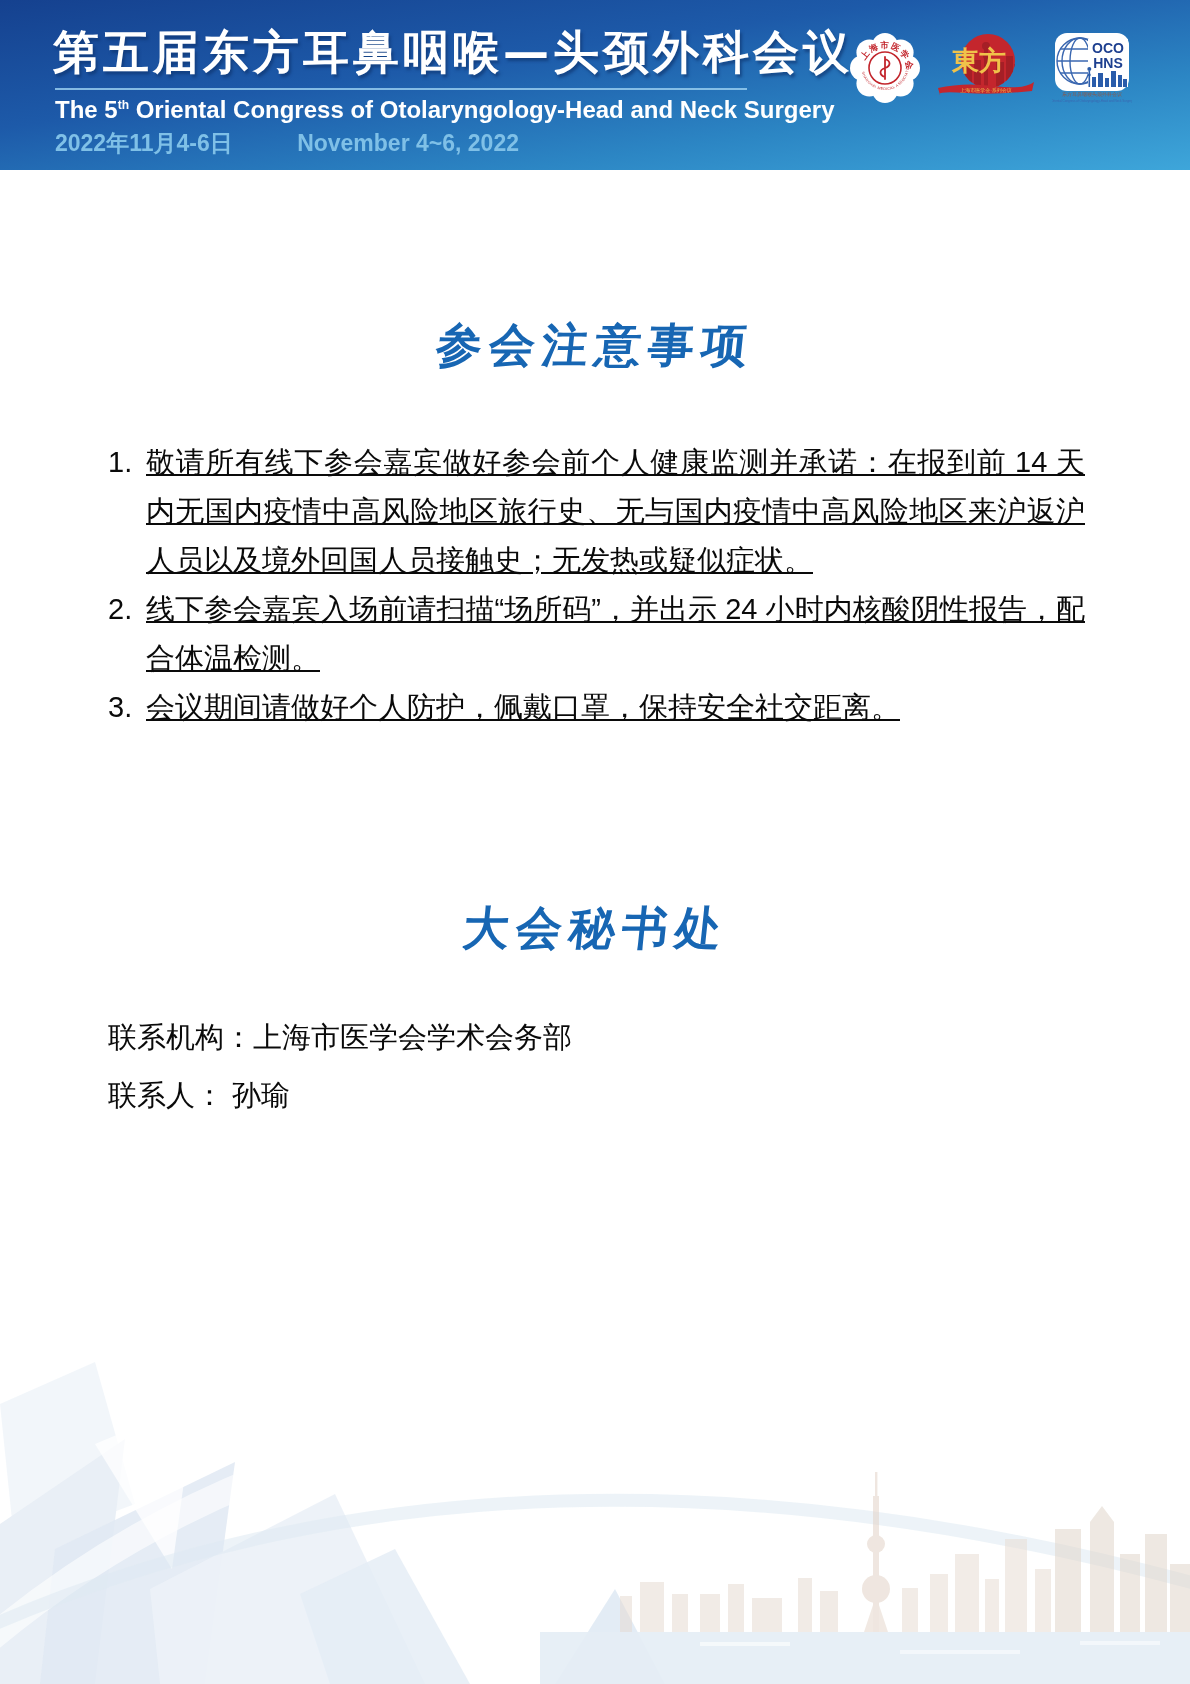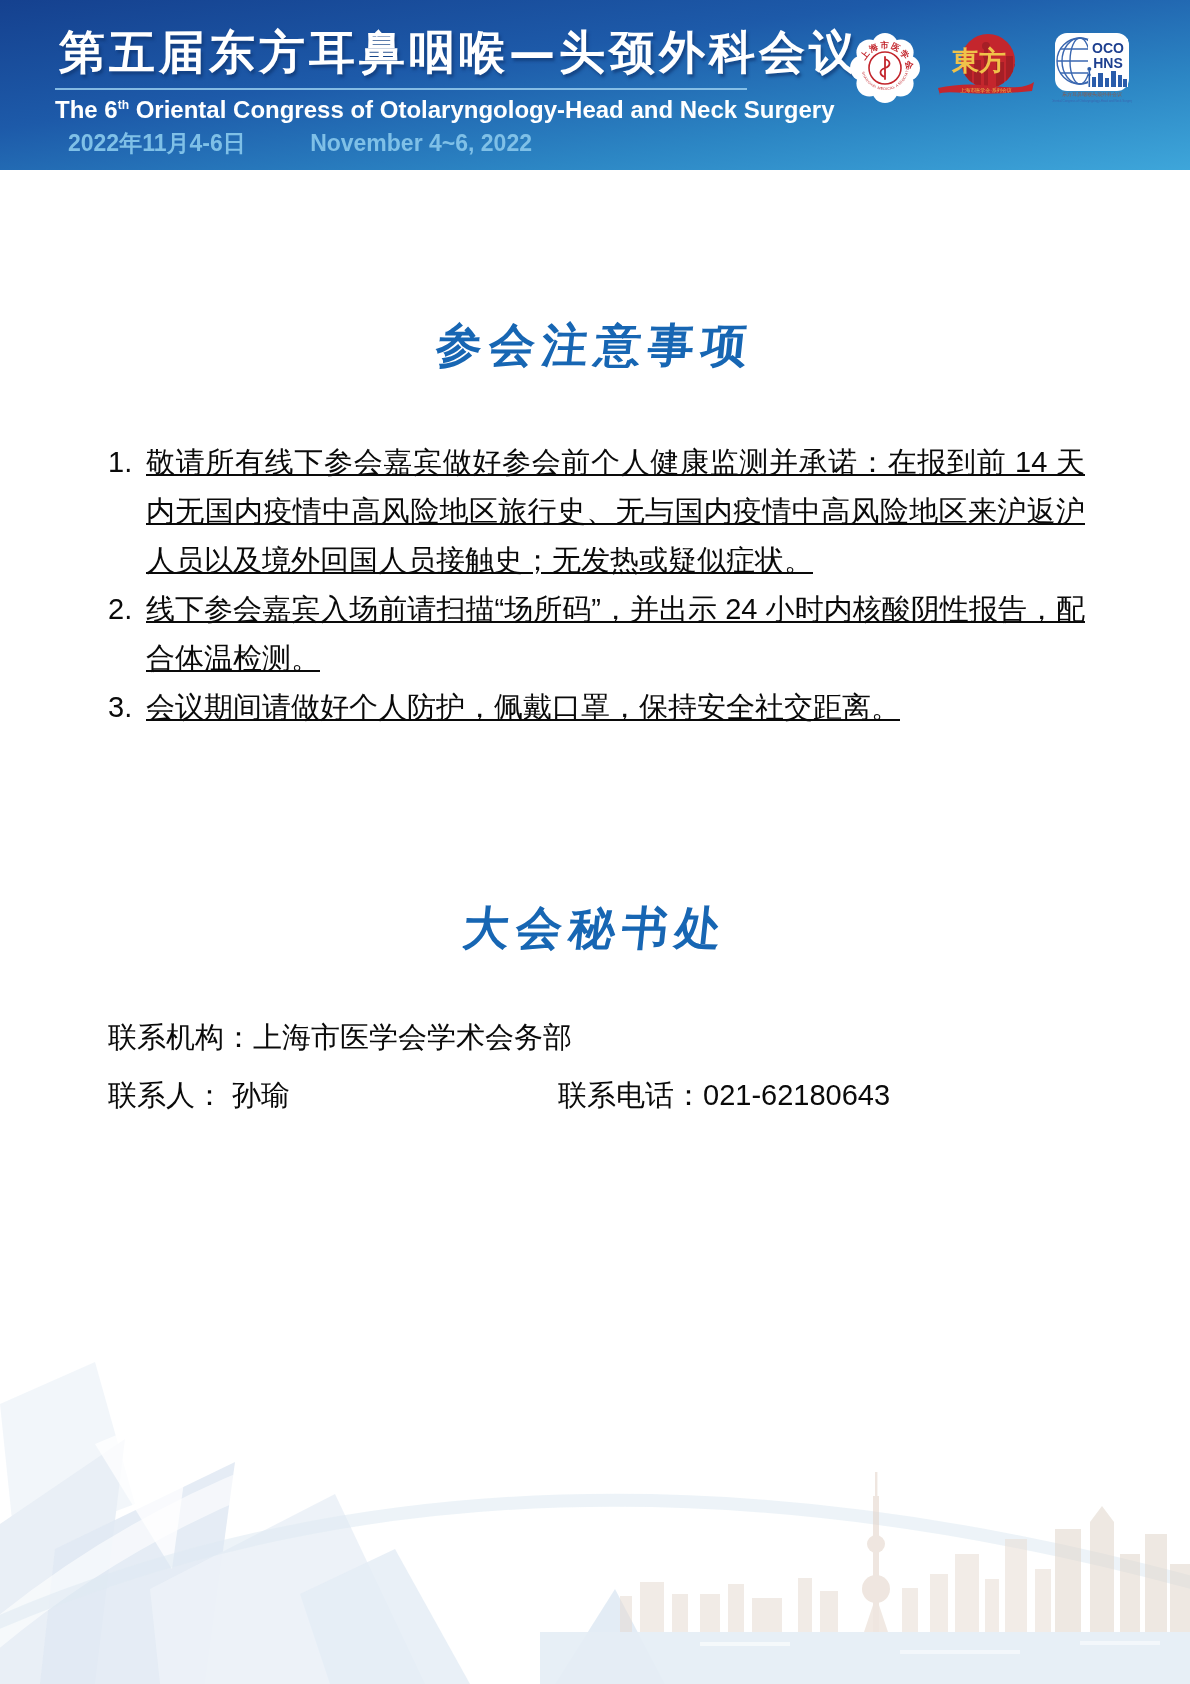--- a/index.html
+++ b/index.html
@@ -8,38 +8,38 @@
     background:#ffffff;overflow:hidden;
     font-family:"Liberation Sans","DejaVu Sans",sans-serif;
     color:#0a0a0a;
   }
   
   .banner{
     position:absolute;left:0;top:0;width:1190px;height:170px;
     background:linear-gradient(172deg,#15418f 0%,#1d5aa9 38%,#2c86c4 72%,#3ea6da 100%);
   }
   .title-cn{
-    position:absolute;left:59px;top:22px;margin:0;
+    position:absolute;left:53px;top:22px;margin:0;
     font-size:46px;font-weight:bold;color:#ffffff;letter-spacing:4px;
     font-family:"DejaVu Sans","Liberation Sans",sans-serif;
     text-shadow:2px 3px 3px rgba(14,52,110,0.65);
     white-space:nowrap;
   }
   .title-underline{
     position:absolute;left:55px;top:88px;width:692px;height:2px;
     background:rgba(150,205,238,0.85);
   }
   .title-en{
     position:absolute;left:55px;top:96px;
     font-size:24px;font-weight:bold;color:#ffffff;white-space:nowrap;
   }
   .title-en sup{font-size:12px;}
   .date-row{
     position:absolute;left:55px;top:128px;
-    font-size:23px;font-weight:bold;color:#7fc0e7;white-space:nowrap;margin-left:13px;
+    font-size:23px;font-weight:bold;color:#7fc0e7;white-space:nowrap;
   }
   .date-row .date-en{margin-left:58px;}
   .banner-logos{
     position:absolute;right:58px;top:30px;height:76px;
     display:flex;align-items:center;gap:16px;
   }
   
   .callig{
     position:absolute;left:0;width:1190px;text-align:center;
     color:#1766b3;font-weight:bold;
@@ -73,21 +73,21 @@
   .bg-art{position:absolute;left:0;bottom:0;width:1190px;height:340px;pointer-events:none;}
 </style>
 </head>
 <body>
 
 <div class="page">
 
   <header class="banner">
     <h1 class="title-cn">第五届东方耳鼻咽喉—头颈外科会议</h1>
     <div class="title-underline"></div>
-    <div class="title-en"><span>The 6</span><sup>th</sup><span> Oriental Congress of Otolaryngology-Head and Neck Surgery</span></div>
+    <div class="title-en"><span>The 5</span><sup>th</sup><span> Oriental Congress of Otolaryngology-Head and Neck Surgery</span></div>
     <div class="date-row">
       <span class="date-cn">2022年11月4-6日</span>
       <span class="date-en">November 4~6, 2022</span>
     </div>
 
     <div class="banner-logos">
 
       <svg width="70" height="70" viewBox="0 0 70 70">
         <g fill="#ffffff">
           <circle cx="35" cy="13" r="13"></circle>
@@ -237,18 +237,17 @@
   <div class="callig callig-secretariat"><span class="inner">大会秘书处</span></div>
 
   <div class="contact">
     <div class="contact-line">
       <span>联系机构：上海市医学会学术会务部</span>
     </div>
     <div class="contact-line">
     </div>
     <div class="contact-line">
       <span>联系人： 孙瑜</span>
-      <span class="contact-col2">联系电话：021-62180643</span>
     </div>
   </div>
 
 
 </div>
 
 </body></html>

